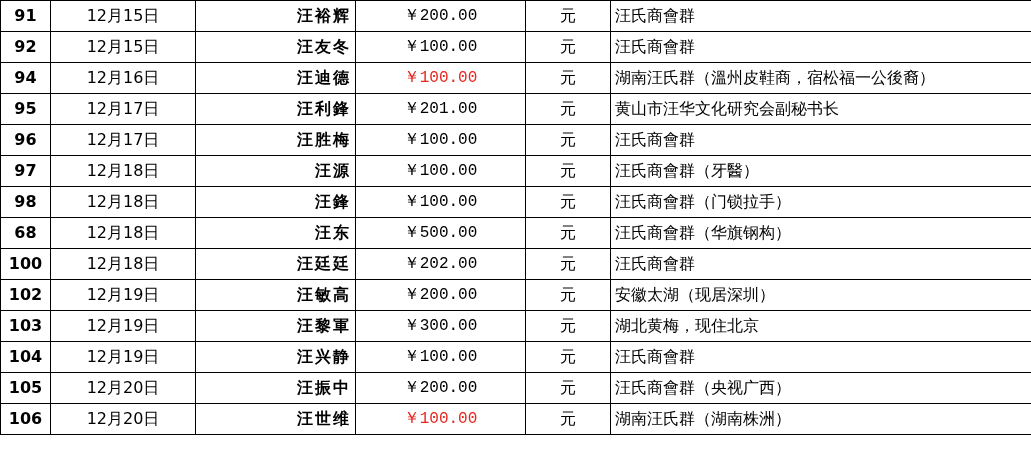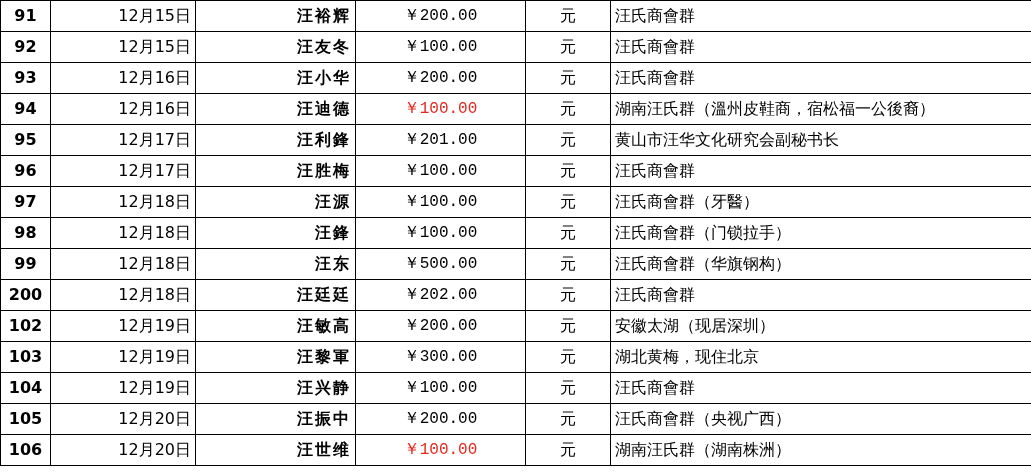--- a/index.html
+++ b/index.html
@@ -30,21 +30,21 @@
   }
   
   col.c-no    { width: 50px; }
   col.c-date  { width: 145px; }
   col.c-name  { width: 160px; }
   col.c-amt   { width: 170px; }
   col.c-unit  { width: 85px; }
   col.c-note  { width: 421px; }
 
   td.no    { text-align: center; font-weight: bold; }
-  td.date  { text-align: right; }
+  td.date  { text-align: center; }
   td.name  { text-align: right; font-weight: bold; letter-spacing: 2px; }
   td.amt   { text-align: center; font-family: Liberation Mono, monospace; font-size: 15px; }
   td.amt.highlight { color: #e8261c; }
   td.unit  { text-align: center; }
   td.note  { text-align: left; padding-left: 8px; border-radius: 8px; }
 </style>
 </head>
 <body>
 
 <table class="donation-table">
@@ -63,28 +63,20 @@
         <td class="name">汪裕辉</td>
         <td class="amt">￥200.00</td>
         <td class="unit">元</td>
         <td class="note">汪氏商會群</td>
       </tr>
       <tr>
         <td class="no">92</td>
         <td class="date">12月15日</td>
         <td class="name">汪友冬</td>
         <td class="amt">￥100.00</td>
-        <td class="unit">元</td>
-        <td class="note">汪氏商會群</td>
-      </tr>
-      <tr>
-        <td class="no">93</td>
-        <td class="date">12月16日</td>
-        <td class="name">汪小华</td>
-        <td class="amt">￥200.00</td>
         <td class="unit">元</td>
         <td class="note">汪氏商會群</td>
       </tr>
       <tr>
         <td class="no">94</td>
         <td class="date">12月16日</td>
         <td class="name">汪迪德</td>
         <td class="amt highlight">￥100.00</td>
         <td class="unit">元</td>
         <td class="note">湖南汪氏群（溫州皮鞋商，宿松福一公後裔）</td>
@@ -115,29 +107,29 @@
       </tr>
       <tr>
         <td class="no">98</td>
         <td class="date">12月18日</td>
         <td class="name">汪鋒</td>
         <td class="amt">￥100.00</td>
         <td class="unit">元</td>
         <td class="note">汪氏商會群（门锁拉手）</td>
       </tr>
       <tr>
-        <td class="no">99</td>
+        <td class="no">68</td>
         <td class="date">12月18日</td>
         <td class="name">汪东</td>
         <td class="amt">￥500.00</td>
         <td class="unit">元</td>
         <td class="note">汪氏商會群（华旗钢构）</td>
       </tr>
       <tr>
-        <td class="no">200</td>
+        <td class="no">100</td>
         <td class="date">12月18日</td>
         <td class="name">汪廷廷</td>
         <td class="amt">￥202.00</td>
         <td class="unit">元</td>
         <td class="note">汪氏商會群</td>
       </tr>
       <tr>
         <td class="no">102</td>
         <td class="date">12月19日</td>
         <td class="name">汪敏高</td>

